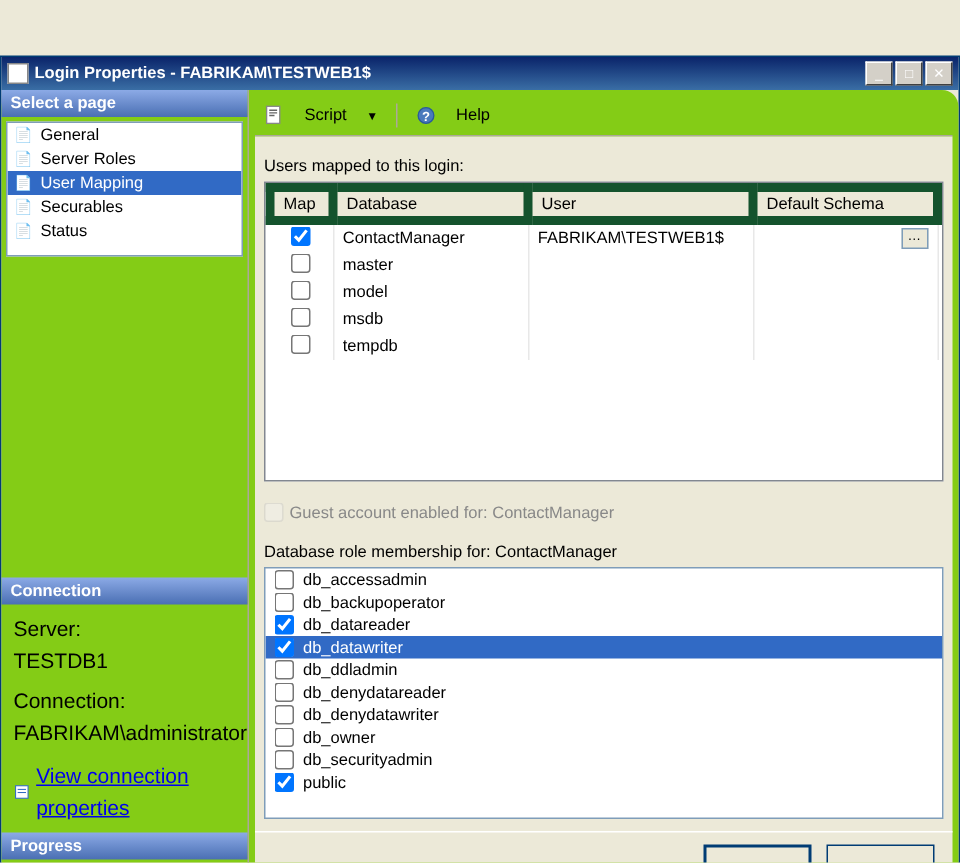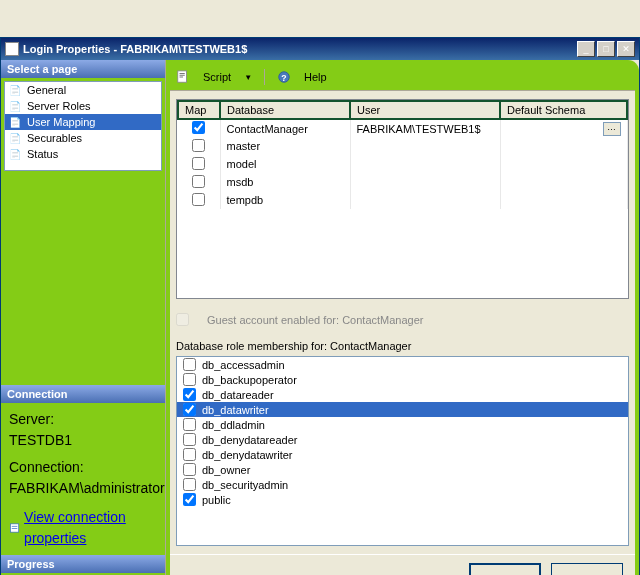--- a/index.html
+++ b/index.html
@@ -25,25 +25,25 @@
 .spinner { width: 22px; height: 22px; border: 2px dotted #ccc; border-radius: 50%; }
 .right-panel { flex: 1; display: flex; flex-direction: column; padding: 4px; }
 .toolbar { display: flex; align-items: center; gap: 8px; padding: 4px 2px; border-bottom: 1px solid #aca899; }
 .tb-btn { display: flex; align-items: center; gap: 13px; padding: 2px 4px; cursor: pointer; }
 .tb-icon { width: 14px; height: 14px; }
 .dropdown-arrow { font-size: 8px; }
 .main-content { flex: 1; padding: 8px 6px; overflow: auto; background: #ece9d8; display: flex; flex-direction: column; }
 .label { margin: 6px 0 4px 0; }
 .grid { border: 1px solid #828790; background: white; height: 200px; overflow: auto; }
 .grid table { width: 100%; border-collapse: collapse; font-size: 11px; }
-.grid th { background: #ece9d8; border: 2px solid #14532d; padding: 2px 6px; text-align: left; font-weight: normal; height: 18px; }
+.grid th { background: #ece9d8; border: 6px solid #14532d; padding: 2px 6px; text-align: left; font-weight: normal; height: 18px; }
 .grid td { border-right: 1px solid #e8e8e8; padding: 1px 6px; height: 18px; }
 .grid td.mapcell { text-align: center; width: 36px; }
 .browse-btn { float: right; width: 18px; height: 14px; background: #ece9d8; border: 1px solid #7f9db9; font-size: 9px; line-height: 1; text-align: center; cursor: pointer; }
-.guest-row { margin: 14px 0 8px 0; color: #888; display: flex; align-items: center; gap: 18px; }
+.guest-row { margin: 14px 0 8px 0; color: #888; display: flex; align-items: center; gap: 4px; }
 .guest-row input { opacity: 0.5; }
 .role-list { border: 1px solid #7f9db9; background: white; flex: 1; overflow: auto; min-height: 150px; }
 .role-item { padding: 1px 6px; display: flex; align-items: center; gap: 6px; }
 .role-item.selected { background: #316ac5; color: white; }
 .role-item input[type=checkbox] { margin: 0; }
 .buttons { display: flex; justify-content: flex-end; gap: 10px; padding: 8px 12px; border-top: 1px solid #fff; background: #ece9d8; }
 .btn { min-width: 72px; height: 36px; background: #ece9d8; border: 1px solid #003c74; font-size: 11px; cursor: pointer; }
 .btn.default { border: 2px solid #003c74; }
 input[type=checkbox] { width: 13px; height: 13px; }
 </style>
@@ -127,20 +127,21 @@
         <div class="tb-btn">
           <svg class="tb-icon" viewBox="0 0 16 16">
               <circle cx="8" cy="8" r="6" fill="#4a7abc" stroke="#2a5a9c"></circle>
               <text x="8" y="12" font-size="10" fill="white" text-anchor="middle" font-weight="bold">?</text>
             </svg>
           <span>Help</span>
         </div>
       </div>
 
       <div class="main-content">
+        <div class="label">Users mapped to this login:</div>
         <div class="grid">
           <table>
             <thead>
                 <tr>
               <th style="width:42px">Map</th>
               <th style="width:130px">Database</th>
               <th style="width:150px">User</th>
               <th>Default Schema</th>
             </tr>
               </thead>

